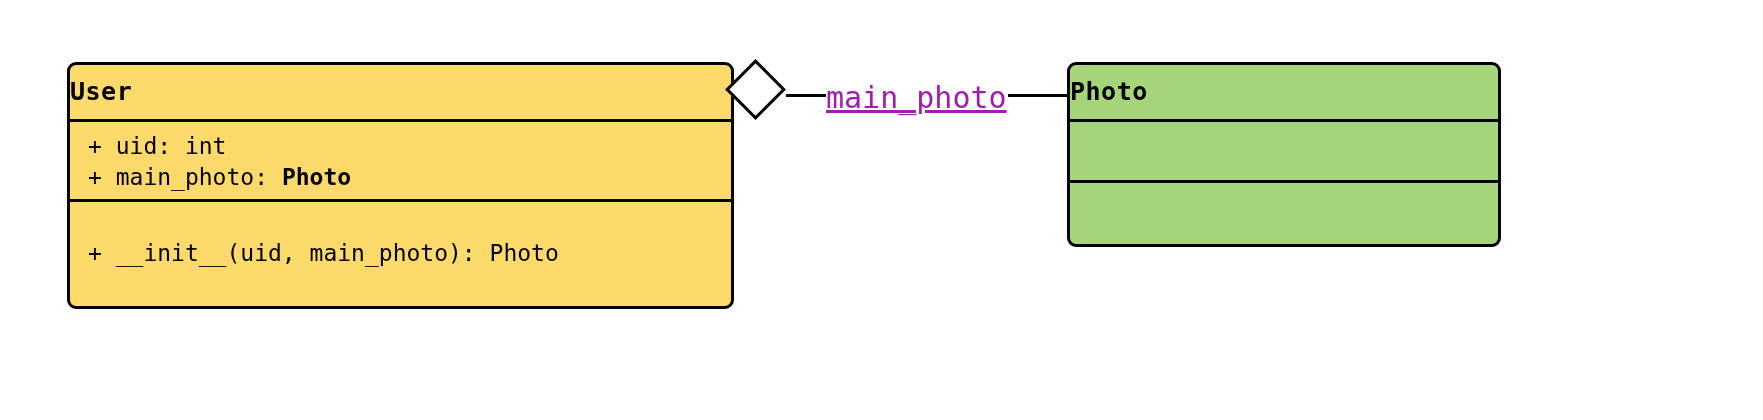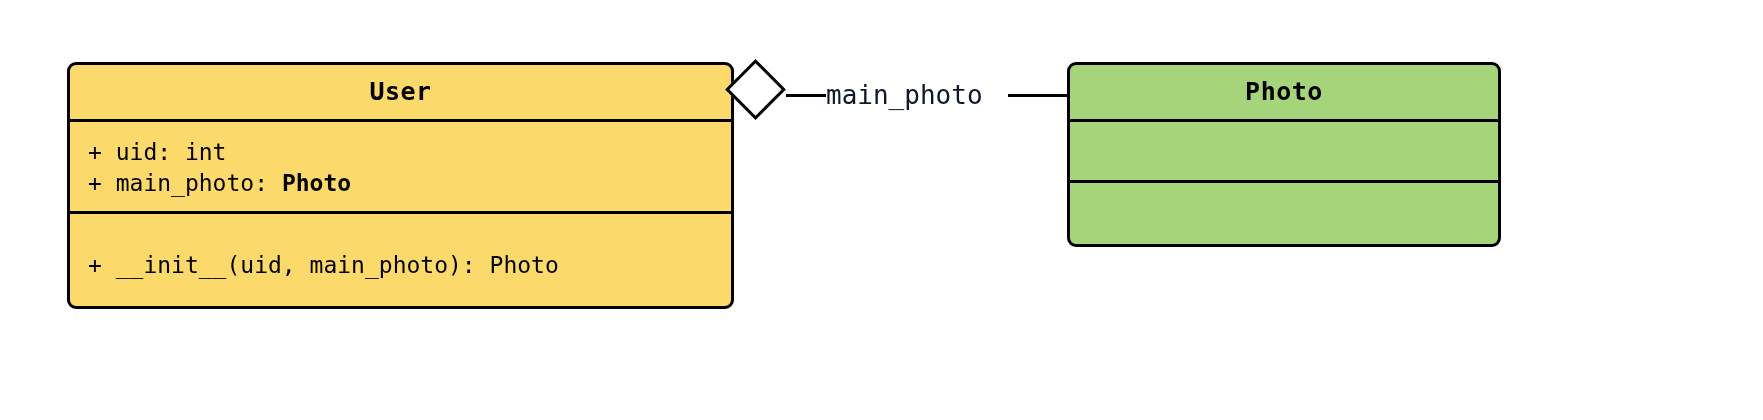--- a/index.html
+++ b/index.html
@@ -35,21 +35,21 @@
     border-bottom: 3px solid #000000;
     display: flex;
     flex-direction: column;
     justify-content: center;
   }
   .uml-compartment:last-child {
     border-bottom: none;
   }
 
   .uml-title {
-    text-align: center;
+    text-align: left;
     font-weight: bold;
     font-size: 25px;
     letter-spacing: 0.5px;
     color: #000000;
     line-height: 1.1;
   }
 
   .uml-member {
     font-size: 23px;
     color: #000000;
@@ -63,21 +63,21 @@
 
   
   #user-class {
     left: 67px;
     top: 62px;
     width: 667px;
     height: 247px;
     background: #fcd96b;
   }
   #user-class .c-title   { height: 57px; }
-  #user-class .c-attrs   { height: 92px; padding-top: 2px; }
+  #user-class .c-attrs   { height: 80px; padding-top: 2px; }
   #user-class .c-methods { height: 102px; }
 
   
   #photo-class {
     left: 1067px;
     top: 62px;
     width: 434px;
     height: 185px;
     background: #a6d47a;
   }
@@ -110,24 +110,25 @@
     height: 37px;
     background: #ffffff;
     border: 3px solid #000000;
     transform: rotate(45deg);
   }
 
   .assoc-label {
     position: absolute;
     left: 826px;
     top: 80px;
-    font-size: 26px;
-    color: #0f172a;
+    font-size: 30px;
+    color: #a21caf;
     white-space: nowrap;
     line-height: 1.2;
+    text-decoration: underline;
   }
 </style>
 </head>
 <body>
 
 <div class="canvas">
 
   <div class="uml-class" id="user-class" style="background: rgb(252, 217, 107);">
     <div class="uml-compartment c-title">
       <div class="uml-title">User</div>

